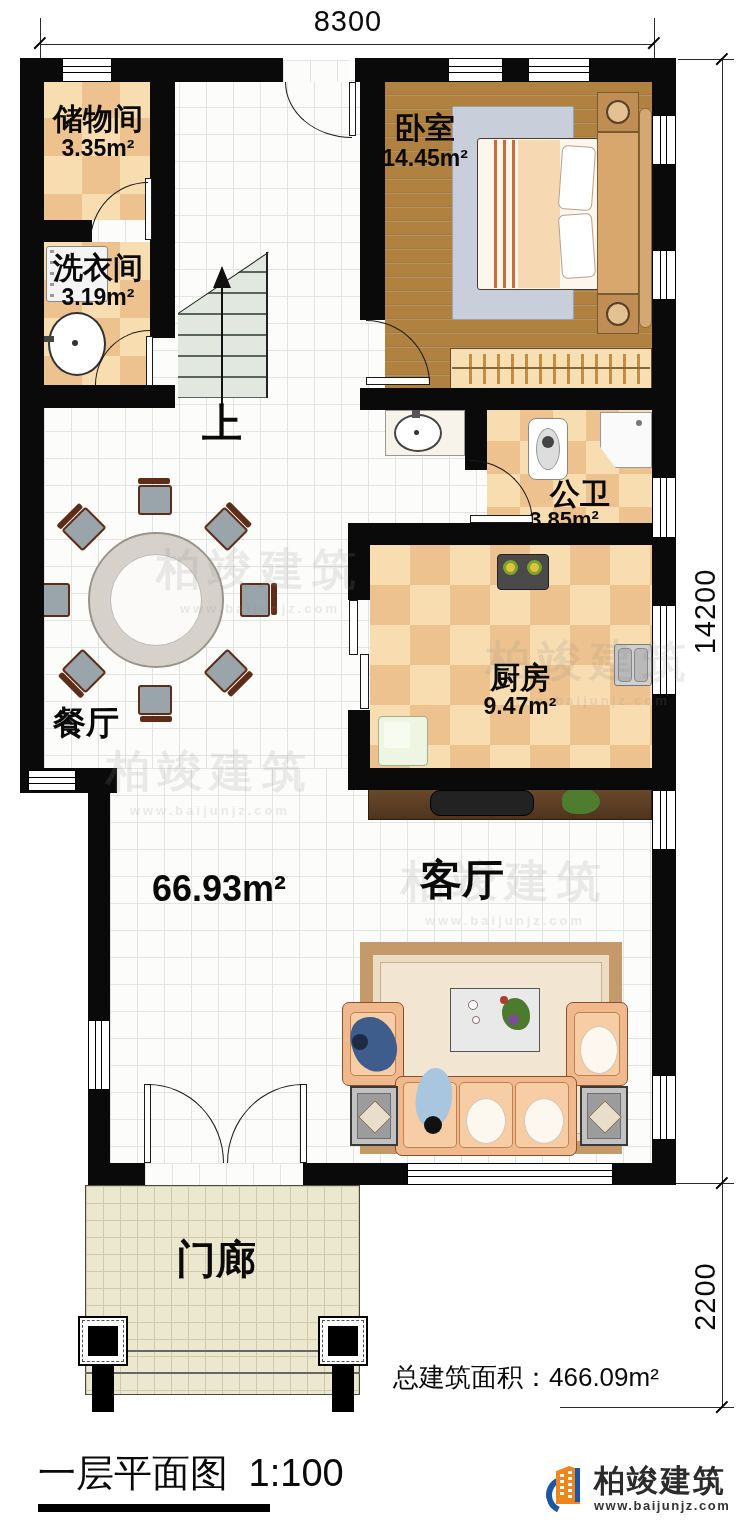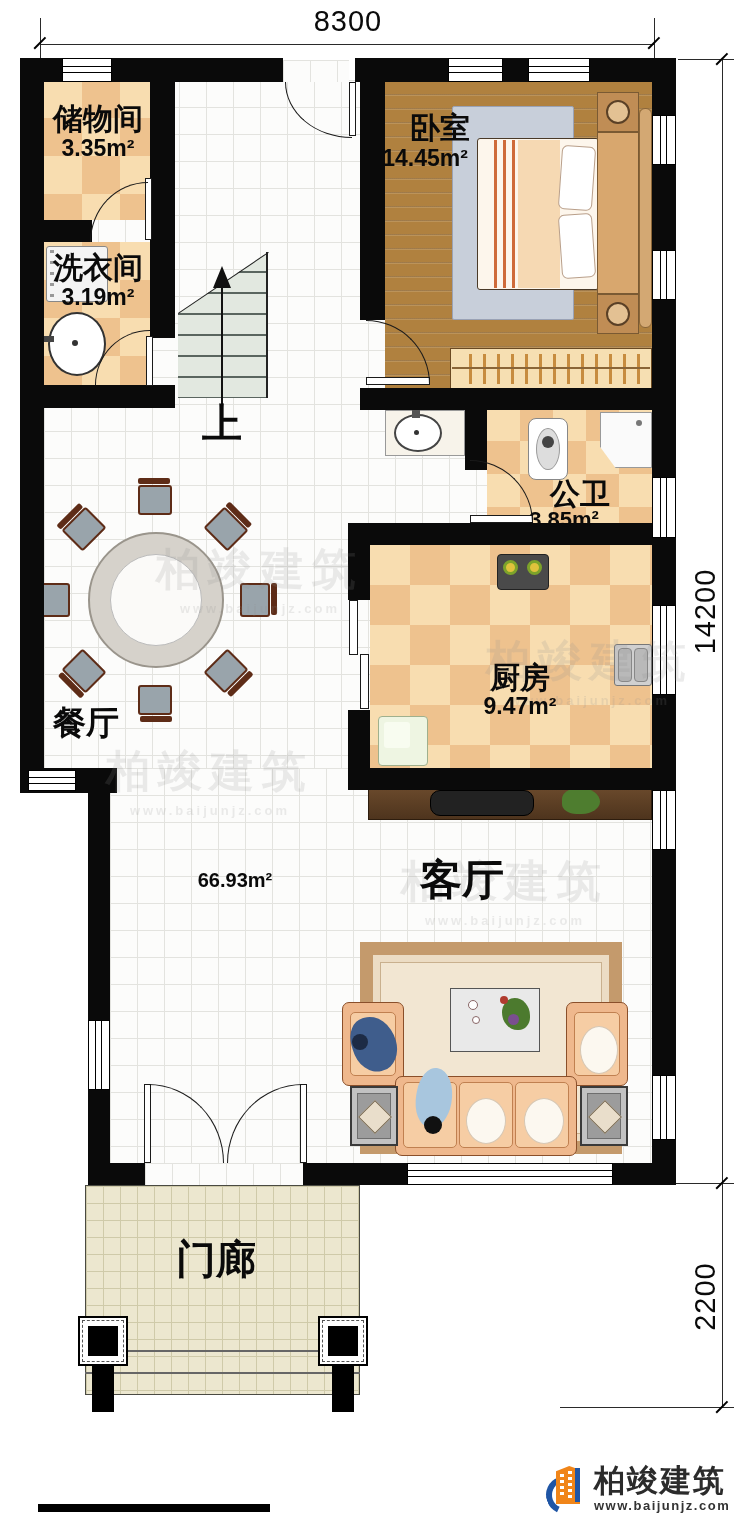--- a/index.html
+++ b/index.html
@@ -266,33 +266,40 @@
   </div>
   <div class="wm" style="left:365px;top:852px;width:280px;">
     <div class="big">柏竣建筑</div>
     <div class="small">www.baijunjz.com</div>
   </div>
 
   <div class="rlabel z8" style="left:40px;top:103px;width:116px;font-size:30px;">储物间</div>
   <div class="rlabel z8" style="left:40px;top:136px;width:116px;font-size:23px;">3.35m²</div>
   <div class="rlabel z8" style="left:38px;top:252px;width:120px;font-size:30px;">洗衣间</div>
   <div class="rlabel z8" style="left:38px;top:285px;width:120px;font-size:23px;">3.19m²</div>
-  <div class="rlabel z8" style="left:380px;top:112px;width:90px;font-size:30px;text-align:right;">卧室</div>
+  <div class="rlabel z8" style="left:380px;top:112px;width:90px;font-size:30px;">卧室</div>
   <div class="rlabel z8" style="left:370px;top:146px;width:110px;font-size:23px;">14.45m²</div>
   <div class="rlabel z8" style="left:538px;top:478px;width:84px;font-size:30px;">公卫</div>
   <div class="rlabel z8" style="left:518px;top:508px;width:92px;font-size:22px;">3.85m²</div>
   <div class="rlabel z8" style="left:472px;top:662px;width:96px;font-size:30px;">厨房</div>
   <div class="rlabel z8" style="left:470px;top:694px;width:100px;font-size:23px;">9.47m²</div>
   <div class="rlabel z8" style="left:46px;top:706px;width:80px;font-size:33px;">餐厅</div>
   <div class="rlabel z8" style="left:412px;top:858px;width:100px;font-size:42px;">客厅</div>
-  <div class="rlabel z8" style="left:169px;top:870px;width:132px;font-size:20px;">66.93m²</div>
+  <div class="rlabel z8" style="left:152px;top:870px;width:132px;font-size:36px;">66.93m²</div>
   <div class="rlabel z8" style="left:172px;top:1238px;width:88px;font-size:40px;">门廊</div>
   <div class="rlabel z8" style="left:198px;top:402px;width:48px;font-size:40px;">上</div>
 
-
+  <div class="abs z8" style="left:393px;top:1360px;font-size:26px;font-weight:500;white-space:nowrap;">
+    <span>总建筑面积：</span><span>466.09m²</span>
+  </div>
+
+  <div class="abs z8" style="left:38px;top:1448px;font-size:38px;font-weight:400;white-space:nowrap;">
+    <span>一层平面图</span>
+    <span style="margin-left:10px;">1:100</span>
+  </div>
   <div class="abs z8" style="left:38px;top:1504px;width:232px;height:8px;background:#000;"></div>
 
   <div class="abs z8" style="left:546px;top:1466px;width:44px;height:54px;">
     <div class="abs" style="left:0;top:10px;width:38px;height:38px;border:6px solid #1f55a5;border-top-color:transparent;border-right-color:transparent;border-radius:50%;transform:rotate(70deg);box-sizing:border-box;"></div>
     <div class="abs" style="left:10px;top:0;width:24px;height:38px;background:#f08519;clip-path:polygon(0 14%,55% 0,100% 10%,100% 100%,0 100%);"></div>
     <div class="abs" style="left:14px;top:8px;width:4px;height:24px;background:repeating-linear-gradient(180deg,#fff 0 3px,transparent 3px 6px);"></div>
     <div class="abs" style="left:22px;top:5px;width:4px;height:28px;background:repeating-linear-gradient(180deg,#fff 0 3px,transparent 3px 6px);"></div>
     <div class="abs" style="left:29px;top:2px;width:5px;height:34px;background:#1f55a5;"></div>
   </div>
   <div class="abs z8" style="left:594px;top:1460px;width:152px;font-size:31px;font-weight:800;letter-spacing:2px;color:#2b2b2b;white-space:nowrap;">柏竣建筑</div>

